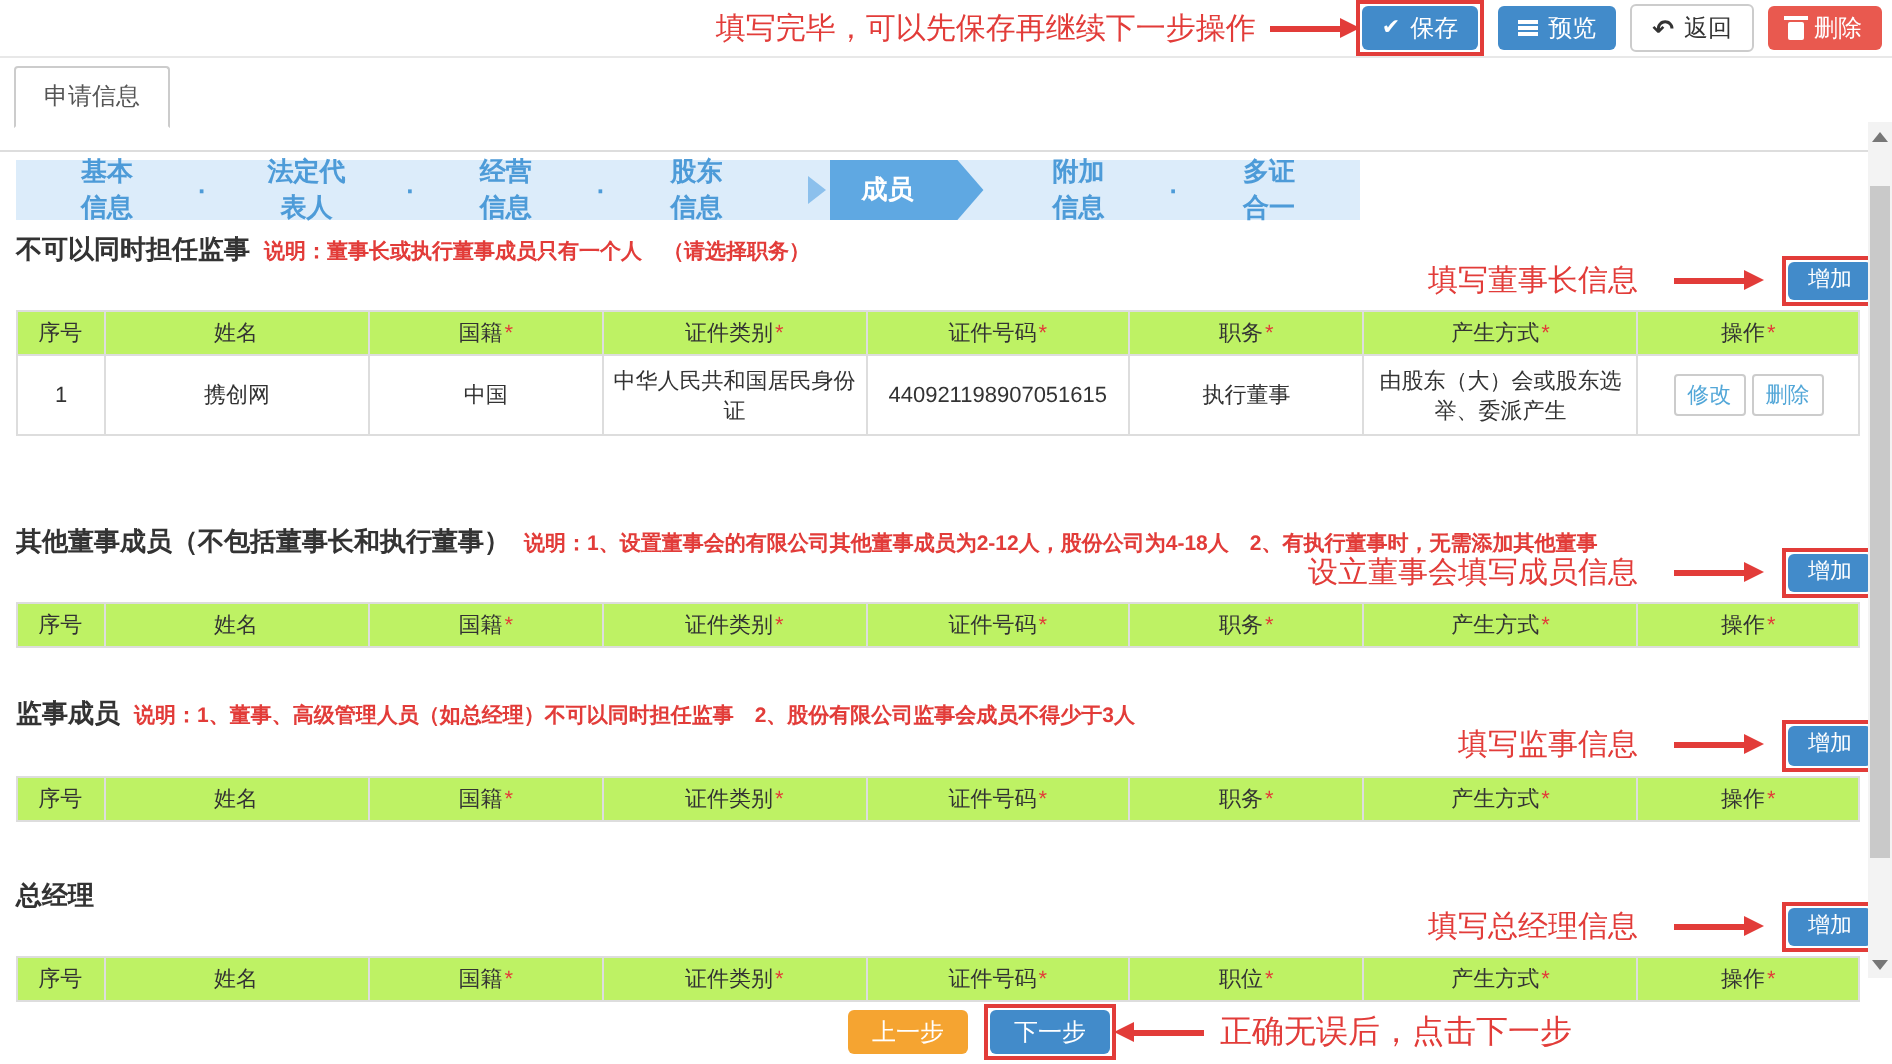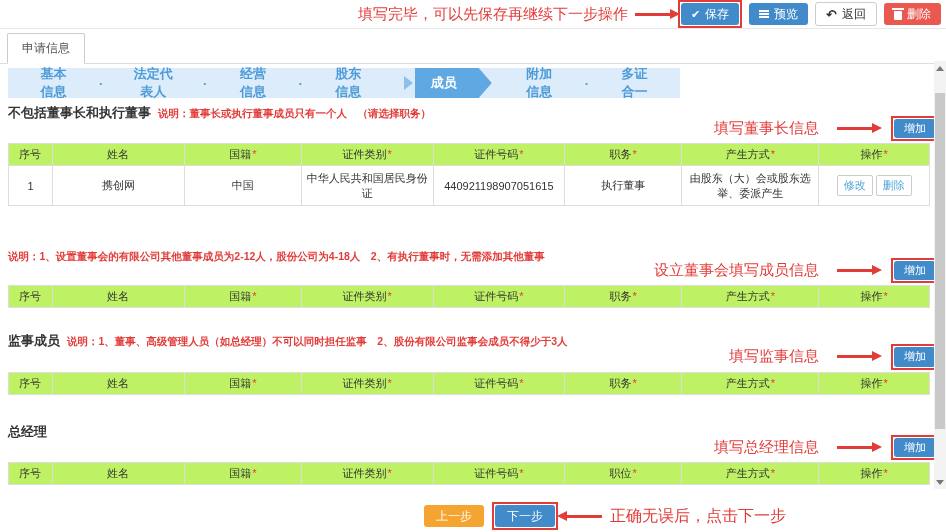--- a/index.html
+++ b/index.html
@@ -34,21 +34,21 @@
   .l-arrow::before {
     content:""; position:absolute; left:-9px; top:-4px; width:0; height:0;
     border-right:10px solid #e23c39; border-top:5px solid transparent; border-bottom:5px solid transparent;
   }
   .check-icon { font-size:11px; line-height:1; }
   .back-icon { font-size:13px; font-weight:bold; line-height:1; }
   .list-icon { display:inline-block; width:10px; height:2px; background:#fff; box-shadow:0 -3px 0 #fff, 0 3px 0 #fff; }
   .trash-icon { position:relative; display:inline-block; width:8px; height:9px; background:#fff; border-radius:1px; margin-top:2px; }
   .trash-icon::after { content:""; position:absolute; left:-2px; top:-3px; width:12px; height:2px; background:#fff; }
   
-  .tabbar { border-bottom:1px solid #ddd; padding:4px 0 0 7px; }
+  .tabbar { border-bottom:1px solid #ddd; padding:4px 0 12px 7px; }
   .tab {
     display:inline-block; padding:6px 14px; font-size:12px; color:#555; background:#fff;
     border:1px solid #ccc; border-bottom:1px solid #fff; border-radius:2px 2px 0 0;
     margin-bottom:-1px; position:relative;
   }
   
   .content { position:relative; padding:0 16px 0 8px; }
   .steps {
     margin-top:4px; height:30px; width:672px; background:#dcecfa;
     display:flex; align-items:center; font-size:13px; font-weight:bold; color:#4d9bd8;
@@ -152,21 +152,21 @@
     <span class="step">股东信息</span>
     <span class="chev"></span>
     <span class="active-step">成员信息</span>
     <span class="step">附加信息</span>
     <span class="dot">·</span>
     <span class="step">多证合一</span>
   </div>
 
   <div class="section sec-1">
     <div class="sec-title-row">
-      <span class="sec-title">不包括董事长和执行董事</span>
+      <span class="sec-title">不可以同时担任监事</span>
       <span class="sec-note">说明：董事长或执行董事成员只有一个人　（请选择职务）</span>
     </div>
     <div class="annot-row">
       <span class="annot">填写董事长信息</span>
       <span class="r-arrow"></span>
       <span class="red-box">
         <button class="btn btn-blue btn-add">增加</button>
       </span>
     </div>
     <table class="grid">
@@ -195,20 +195,21 @@
             <button class="mini-btn">修改</button>
             <button class="mini-btn">删除</button>
           </td>
         </tr>
       </tbody>
     </table>
   </div>
 
   <div class="section sec-2">
     <div class="sec-title-row">
+      <span class="sec-title">其他董事成员（不包括董事长和执行董事）</span>
       <span class="sec-note">说明：1、设置董事会的有限公司其他董事成员为2-12人，股份公司为4-18人　2、有执行董事时，无需添加其他董事</span>
     </div>
     <div class="annot-row">
       <span class="annot">设立董事会填写成员信息</span>
       <span class="r-arrow"></span>
       <span class="red-box">
         <button class="btn btn-blue btn-add">增加</button>
       </span>
     </div>
     <table class="grid">

